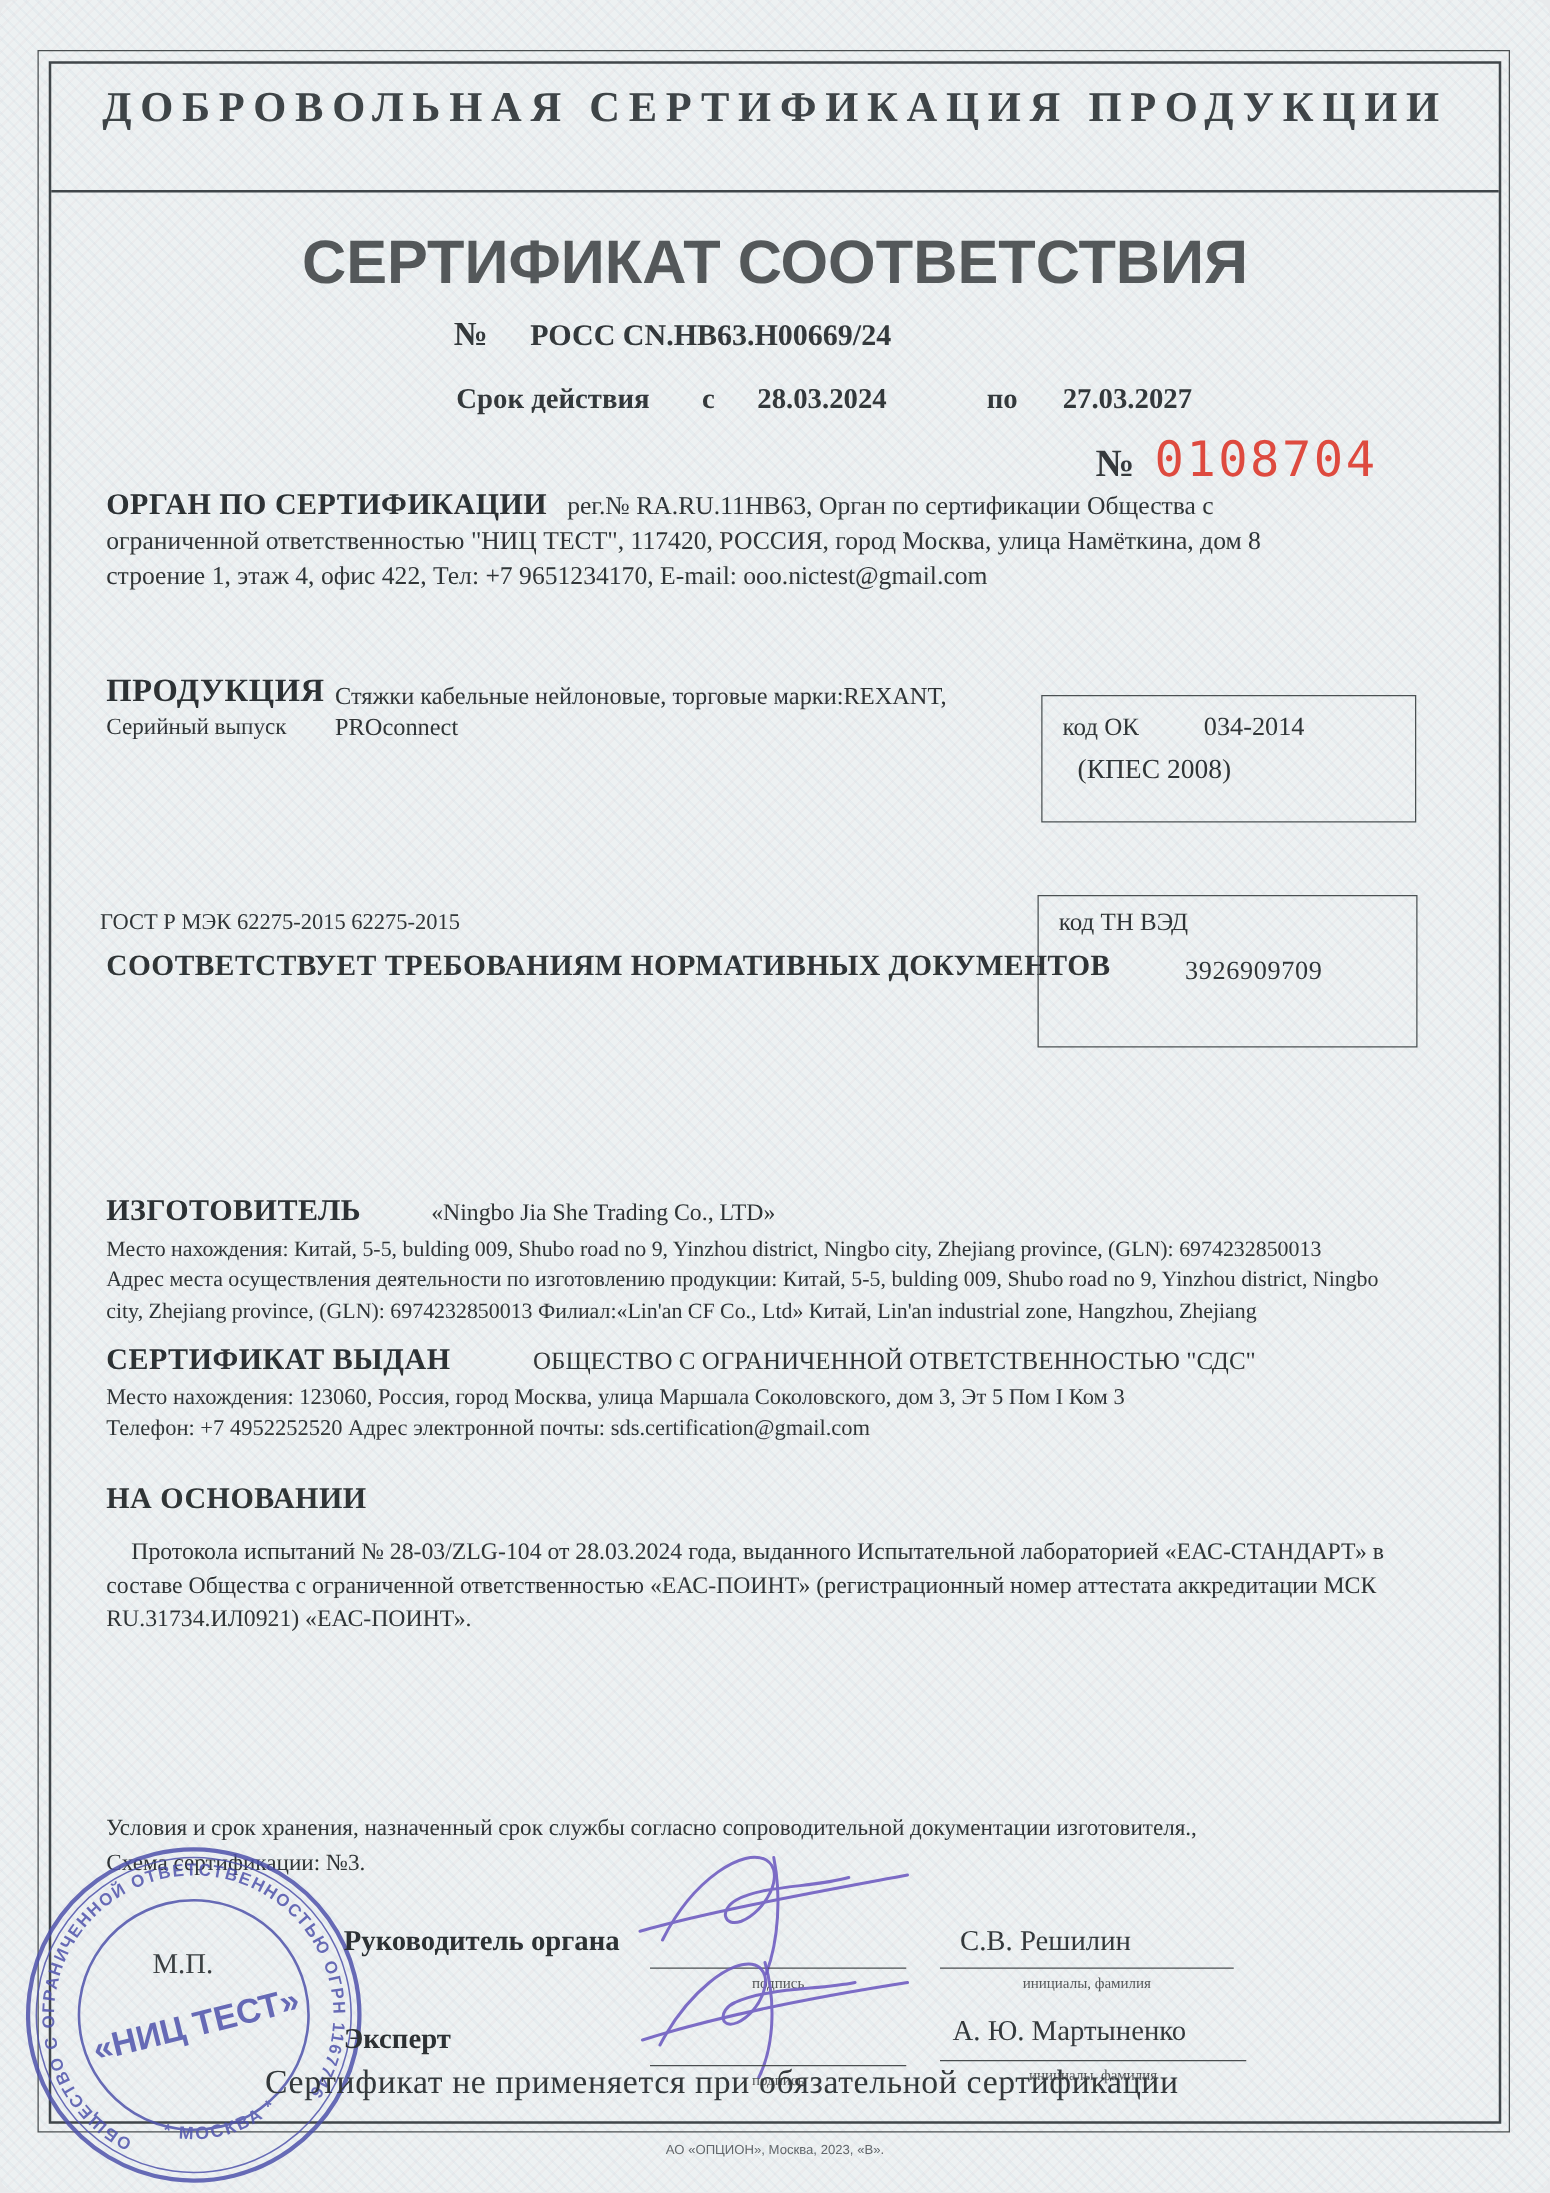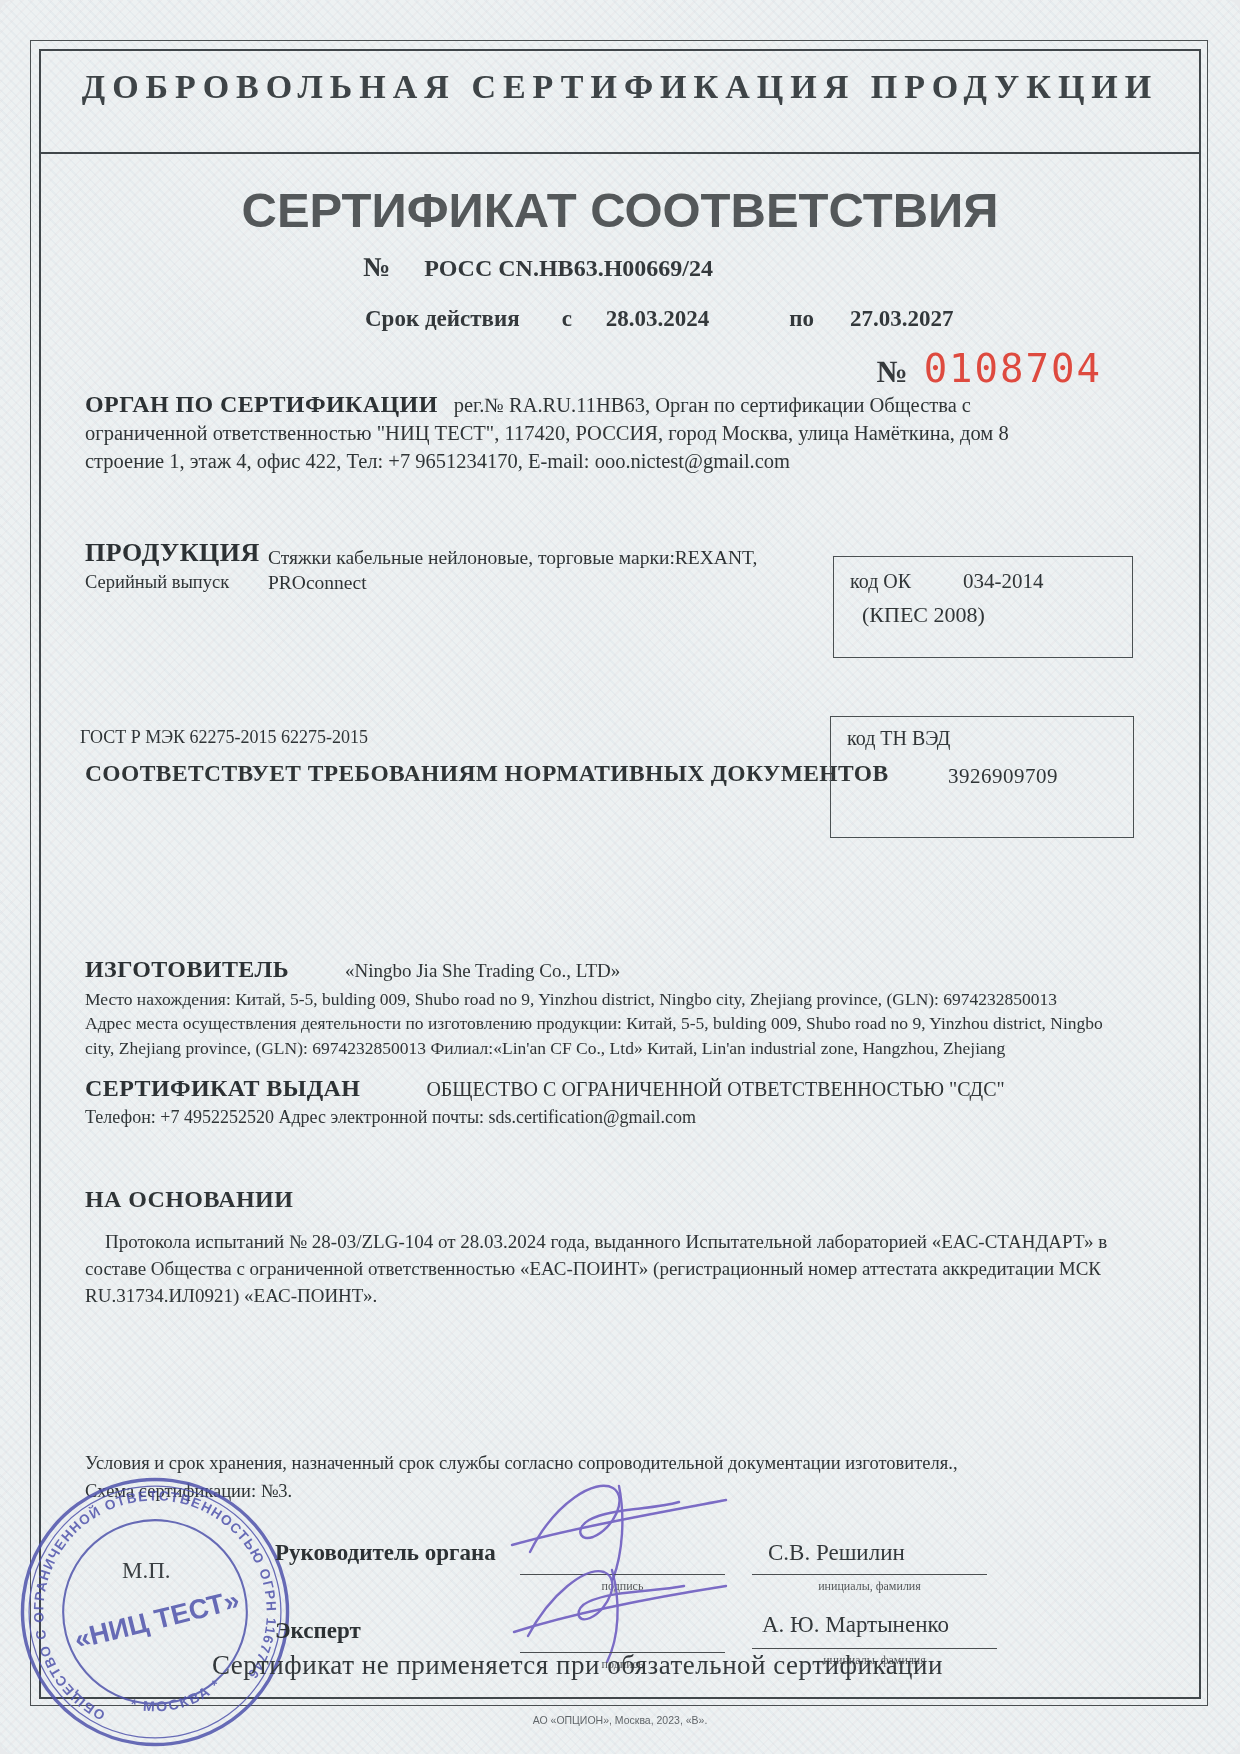--- a/index.html
+++ b/index.html
@@ -136,20 +136,21 @@
       <span class="sec-h">ИЗГОТОВИТЕЛЬ</span><span class="name">«Ningbo Jia She Trading Co., LTD»</span>
     </div>
     <div>Место нахождения: Китай, 5-5, bulding 009, Shubo road no 9, Yinzhou district, Ningbo city, Zhejiang province, (GLN): 6974232850013</div>
     <div>Адрес места осуществления деятельности по изготовлению продукции: Китай, 5-5, bulding 009, Shubo road no 9, Yinzhou district, Ningbo city, Zhejiang province, (GLN): 6974232850013 Филиал:«Lin'an CF Co., Ltd» Китай, Lin'an industrial zone, Hangzhou, Zhejiang</div>
   </div>
 
   <div class="abs issued">
     <div>
       <span class="sec-h">СЕРТИФИКАТ ВЫДАН</span><span class="name">ОБЩЕСТВО С ОГРАНИЧЕННОЙ ОТВЕТСТВЕННОСТЬЮ "СДС"</span>
     </div>
+    <div>Место нахождения: 123060, Россия, город Москва, улица Маршала Соколовского, дом 3, Эт 5 Пом I Ком 3</div>
     <div>Телефон: +7 4952252520 Адрес электронной почты: sds.certification@gmail.com</div>
   </div>
 
   <div class="abs basis-h">НА ОСНОВАНИИ</div>
   <div class="abs basis-text">Протокола испытаний № 28-03/ZLG-104 от 28.03.2024 года, выданного Испытательной лабораторией «ЕАС-СТАНДАРТ» в составе Общества с ограниченной ответственностью «ЕАС-ПОИНТ» (регистрационный номер аттестата аккредитации МСК RU.31734.ИЛ0921) «ЕАС-ПОИНТ».</div>
 
   <div class="abs add-text">
     <div>Условия и срок хранения, назначенный срок службы согласно сопроводительной документации изготовителя.,</div>
     <div>Схема сертификации: №3.</div>
   </div>

